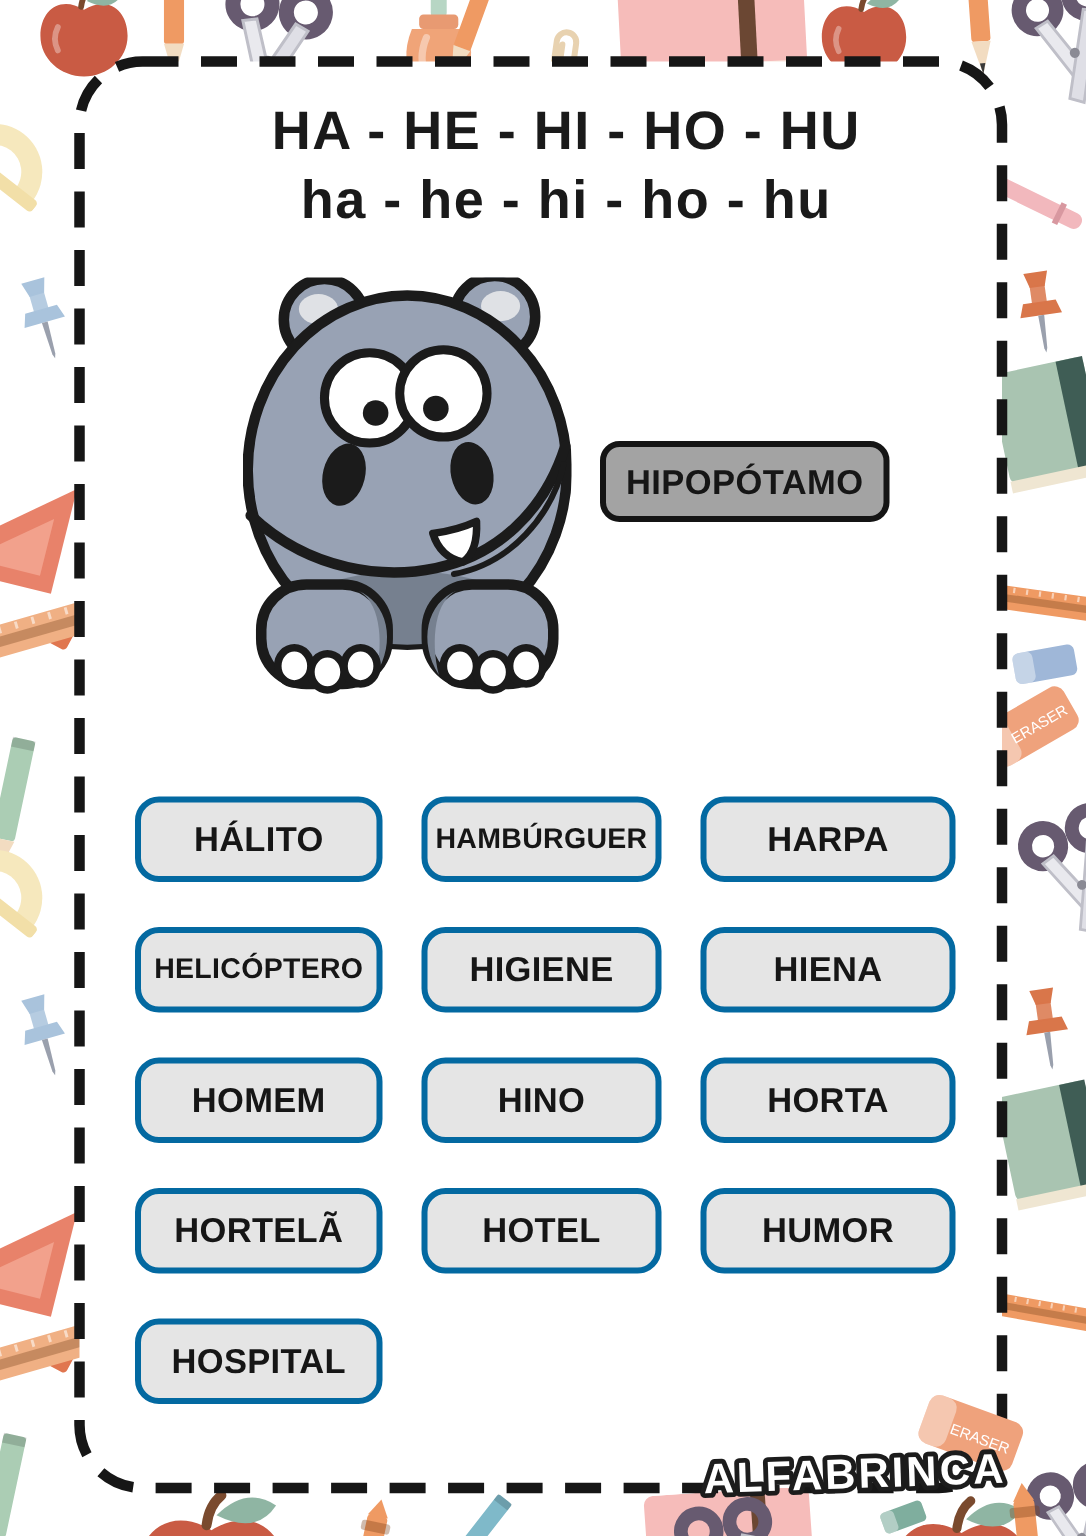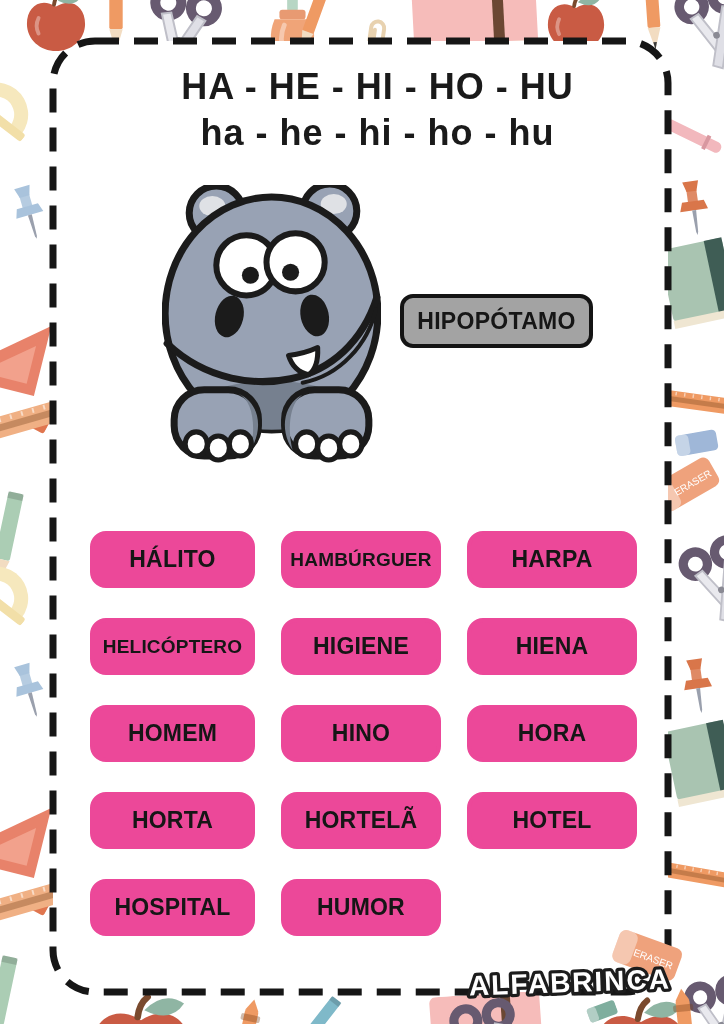--- a/index.html
+++ b/index.html
@@ -28,22 +28,22 @@
     background:#a3a3a3;display:flex;align-items:center;justify-content:center;
     font-size:23px;font-weight:bold;color:#161616;letter-spacing:.3px;z-index:2;
   }
 
   .words{
     position:absolute;left:90px;top:531px;z-index:2;
     display:grid;grid-template-columns:165px 160px 170px;
     column-gap:26px;grid-auto-rows:57px;row-gap:30px;
   }
   .chip{
-    box-sizing:border-box;border:4px solid #ec4899;border-radius:16px;
-    background:#ec4899;display:flex;align-items:center;justify-content:center;
+    box-sizing:border-box;border:4px solid #0369a1;border-radius:16px;
+    background:#e5e5e5;display:flex;align-items:center;justify-content:center;
     font-size:23px;font-weight:bold;color:#161616;letter-spacing:.2px;
     white-space:nowrap;
   }
 
   #watermark{position:absolute;left:462px;top:962px;width:216px;height:44px;z-index:4;}
 </style>
 </head>
 <body>
 
 <svg id="bg-decor" class="layer" viewBox="0 0 724 1024">
@@ -318,26 +318,25 @@
 
 <div class="words">
   <div class="chip">HÁLITO</div>
   <div class="chip" style="font-size: 19px;">HAMBÚRGUER</div>
   <div class="chip">HARPA</div>
   <div class="chip" style="font-size: 19px;">HELICÓPTERO</div>
   <div class="chip">HIGIENE</div>
   <div class="chip">HIENA</div>
   <div class="chip">HOMEM</div>
   <div class="chip">HINO</div>
-  <div class="chip">HORA</div>
   <div class="chip">HORTA</div>
   <div class="chip">HORTELÃ</div>
   <div class="chip">HOTEL</div>
+  <div class="chip">HUMOR</div>
   <div class="chip">HOSPITAL</div>
-  <div class="chip">HUMOR</div>
 </div>
 
 <svg id="top-decor" class="layer" viewBox="0 0 724 1024">
   <g transform="translate(622,928) rotate(20)">
     <rect width="66" height="34" rx="7" fill="#efa27c"></rect>
     <rect width="19" height="34" rx="7" fill="rgba(255,255,255,.4)"></rect>
     <text x="40" y="22" text-anchor="middle" font-size="10" fill="#ffffff">ERASER</text>
   </g>
 </svg>
 

